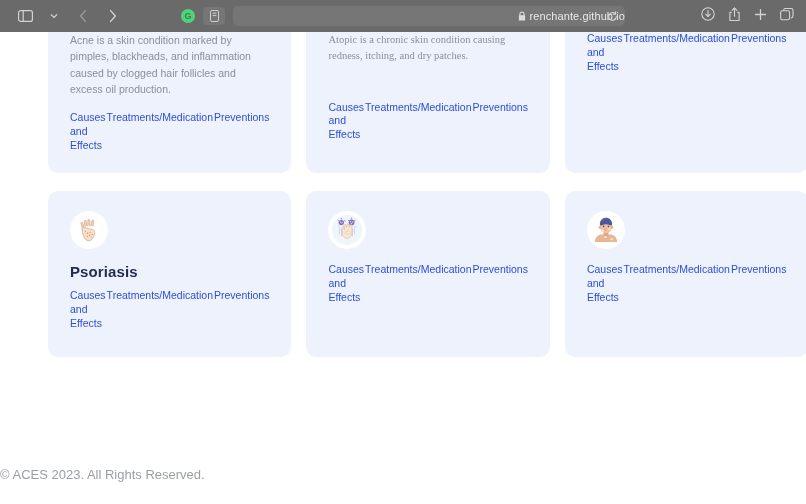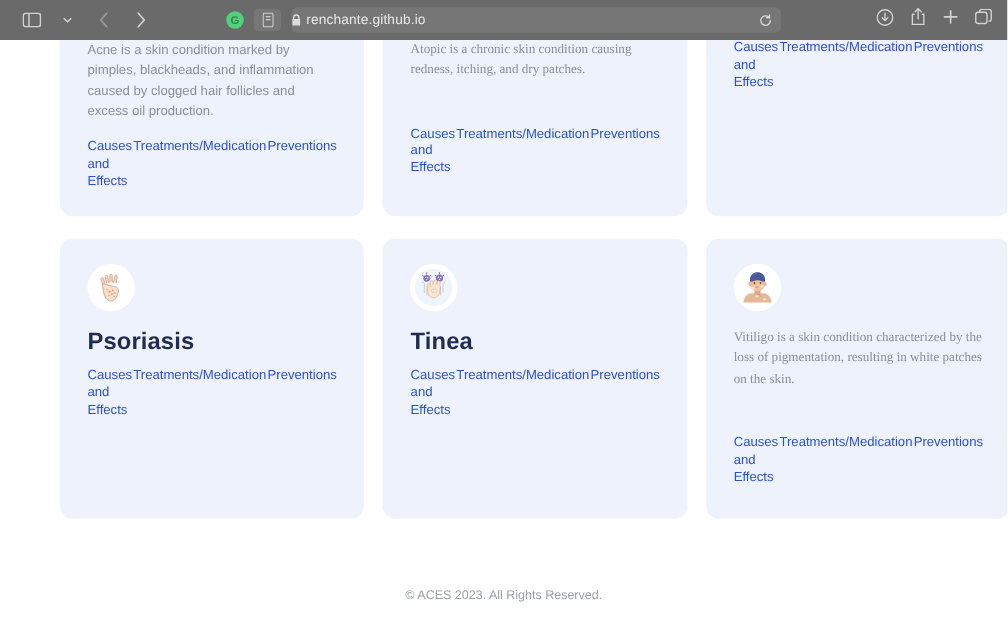--- a/index.html
+++ b/index.html
@@ -59,21 +59,21 @@
     display: flex; align-items: center; justify-content: center;
     color: #cfcfcf;
   }
   .url-bar {
     width: 392px;
     height: 20px;
     background: #767676;
     border-radius: 5px;
     display: flex;
     align-items: center;
-    justify-content: flex-start;
+    justify-content: flex-end;
     position: relative;
   }
   .url-inner {
     display: flex;
     align-items: center;
     gap: 4px;
   }
   .lock-icon { color: #dcdcdc; display:block; }
   .url-text {
     color: #e8e8e8;
@@ -129,21 +129,21 @@
     background: #ffffff;
     display: flex;
     align-items: center;
     justify-content: center;
     margin-bottom: 14px;
     overflow: hidden;
   }
   .card-icon svg { display: block; }
 
   .card-title {
-    font-size: 19px;
+    font-size: 15px;
     font-weight: bold;
     color: #1f2b50;
     margin-bottom: 9px;
     letter-spacing: .1px;
   }
   .card-desc {
     font-size: 10.5px;
     line-height: 1.55;
     color: #8b8f9c;
     margin-bottom: 14px;
@@ -161,22 +161,21 @@
     text-decoration: none;
     cursor: pointer;
     width: fit-content;
   }
   .spacer-desc { margin-bottom: 36px; font-family: Liberation Serif, serif; }
 
   .footer {
     position: absolute;
     left: 0; right: 0;
     bottom: 22px;
-    text-align: center;
-    font-size: 10px;
+    font-size: 13px;
     color: #9a9ea8;
   }
 </style>
 </head>
 <body>
 
 <div class="browser-chrome">
 
   <div class="chrome-left">
     <div class="chrome-btn">
@@ -355,21 +354,20 @@
             <circle cx="6.2" cy="11" r=".6"></circle>
           </g>
           <path d="M12 10.6c0-.7.5-1.2 1.2-1.2s1.2.5 1.2 1.2v1.7h.5v-2.1c0-.7.5-1.2 1.2-1.2s1.2.5 1.2 1.2v2.2h.5v-1.6c0-.7.5-1.1 1.1-1.1.6 0 1.1.5 1.1 1.2v5.2c0 4-1.9 7.2-4.9 7.2-3.1 0-5-2.5-5-6.2v-4.4c0-.7.4-1.2 1-1.2.6 0 1 .5 1 1.2v1.7h.5z" fill="#fae6d2" stroke="#d9b99b" stroke-width=".6" stroke-linejoin="round"></path>
           <rect x="13.3" y="16.2" width="4.3" height="2.7" rx="1.1" fill="#ffffff" stroke="#d9b99b" stroke-width=".5"></rect>
           <g stroke="#d9b99b" stroke-width=".45">
             <line x1="14.7" y1="16.4" x2="14.7" y2="18.7"></line>
             <line x1="16.1" y1="16.4" x2="16.1" y2="18.7"></line>
           </g>
         </svg>
       </div>
-      <div class="card-title">Tinea</div>
       <div class="card-links">
         <a class="card-link">Causes and Effects</a>
         <a class="card-link">Treatments/Medication</a>
         <a class="card-link">Preventions</a>
       </div>
     </div>
 
     <div class="card">
       <div class="card-icon">
         <svg width="30" height="30" viewBox="0 0 30 30">
@@ -386,21 +384,20 @@
             <ellipse cx="14.6" cy="22" rx="1.8" ry="1.1"></ellipse>
             <ellipse cx="20.6" cy="24.3" rx="1.5" ry="1"></ellipse>
           </g>
           <g fill="#6b4a37">
             <ellipse cx="12.6" cy="11.4" rx=".75" ry=".9"></ellipse>
             <ellipse cx="17.4" cy="11.4" rx=".75" ry=".9"></ellipse>
           </g>
           <path d="M13.6 14.6c.4.5 1.4.5 1.8 0" stroke="#b8805f" stroke-width=".7" fill="none" stroke-linecap="round"></path>
         </svg>
       </div>
-      <div class="card-desc spacer-desc">Vitiligo is a skin condition characterized by the loss of pigmentation, resulting in white patches on the skin.</div>
       <div class="card-links">
         <a class="card-link">Causes and Effects</a>
         <a class="card-link">Treatments/Medication</a>
         <a class="card-link">Preventions</a>
       </div>
     </div>
   </div>
 
   <div class="footer">© ACES 2023. All Rights Reserved.</div>
 </div>

